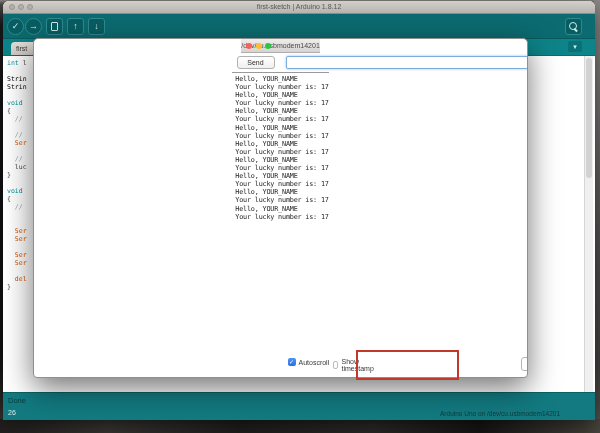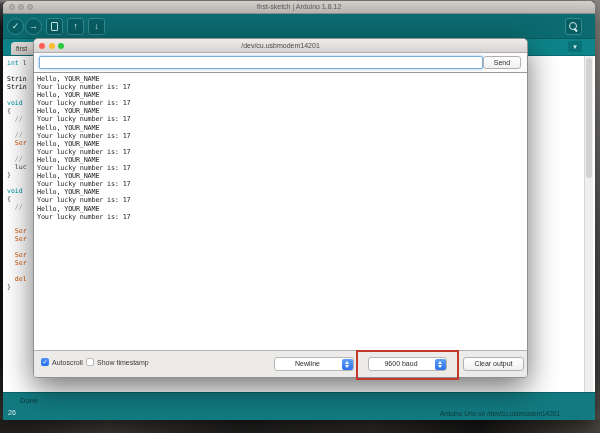--- a/index.html
+++ b/index.html
@@ -51,33 +51,33 @@
   .code-line{height:8px;}
   .cl-k{color:#00979c;}　.cl-t{color:#00979c;}
   .cl-c{color:#95a5a6;}
   .cl-f{color:#d35400;}
   .cl-p{color:#4a4a4a;}
   .editor-scrollbar{position:absolute;right:2px;top:0;bottom:0;width:8px;background:#efefef;border-left:1px solid #d6d6d6;}
   .editor-thumb{position:absolute;left:1px;right:1px;top:2px;height:120px;background:#d2d2d2;border-radius:4px;}
 
   .ide-statusbar{height:14px;flex:0 0 14px;background:#127a80;display:flex;align-items:center;
     padding-left:5px;border-top:1px solid #0a6165;}
-  .status-done{font-size:7.5px;color:#093a3c;font-weight:normal;margin-left:12px;}
+  .status-done{font-size:7.5px;color:#093a3c;font-weight:normal;}
 
   .ide-console{height:57px;flex:0 0 57px;background:#000;padding:2px 0 0 5px;box-sizing:border-box;}
   .console-line{font-family:"DejaVu Sans Mono",monospace;font-size:6.5px;line-height:8.5px;color:#e6e6e6;white-space:pre;}
 
   .ide-footer{height:13px;flex:0 0 13px;background:#127a80;position:relative;}
   .footer-line-no{position:absolute;left:5px;top:2px;font-size:7px;color:#d8eeee;}
   .footer-board{position:absolute;right:35px;top:2.5px;font-size:6.5px;color:#10393b;}
 
   
   .serial{position:absolute;left:33px;top:38px;width:495px;height:340px;
     border-radius:5px 5px 4px 4px;overflow:hidden;display:flex;flex-direction:column;
-    background:#fff;box-shadow:0 10px 30px rgba(0,0,0,.55);border:1px solid #8f8f8f;box-sizing:border-box;}
+    background:#fff;box-shadow:0 10px 30px rgba(0,0,0,.55);border:1px solid #8f8f8f;box-sizing:border-box;align-items:center;}
   .sm-titlebar{height:13px;flex:0 0 13px;position:relative;
     background:linear-gradient(180deg,#efedec,#d6d3d2);border-bottom:1px solid #b0adac;
     display:flex;align-items:center;justify-content:center;}
   .sm-title{font-size:7px;color:#4a4846;line-height:13px;}
   .sm-lights{position:absolute;left:5px;top:3.5px;display:flex;gap:3.5px;}
 
   .sm-inputrow{height:19px;flex:0 0 19px;background:#fbfbfb;position:relative;}
   .sm-input{position:absolute;left:5px;top:2.5px;width:436px;height:11px;
     border:1px solid #7aaede;border-radius:2px;box-shadow:0 0 2.5px #8db9ec;
     font-size:7px;padding:0 3px;outline:none;background:#fff;}

